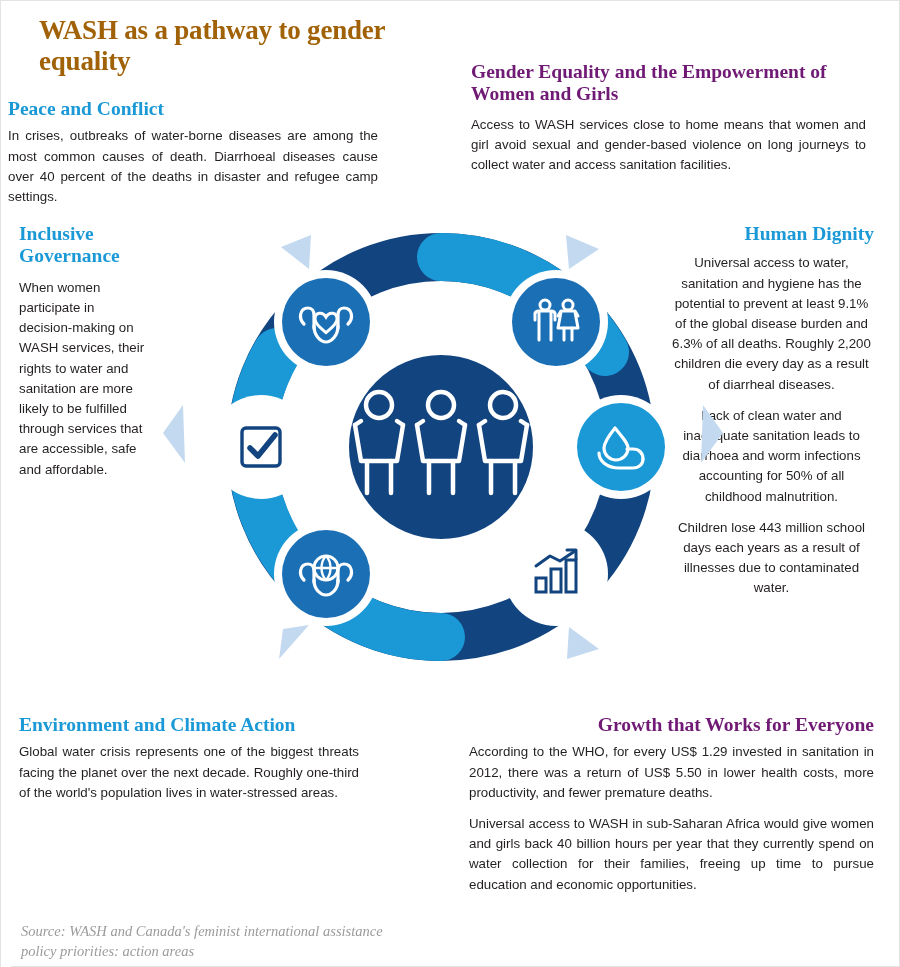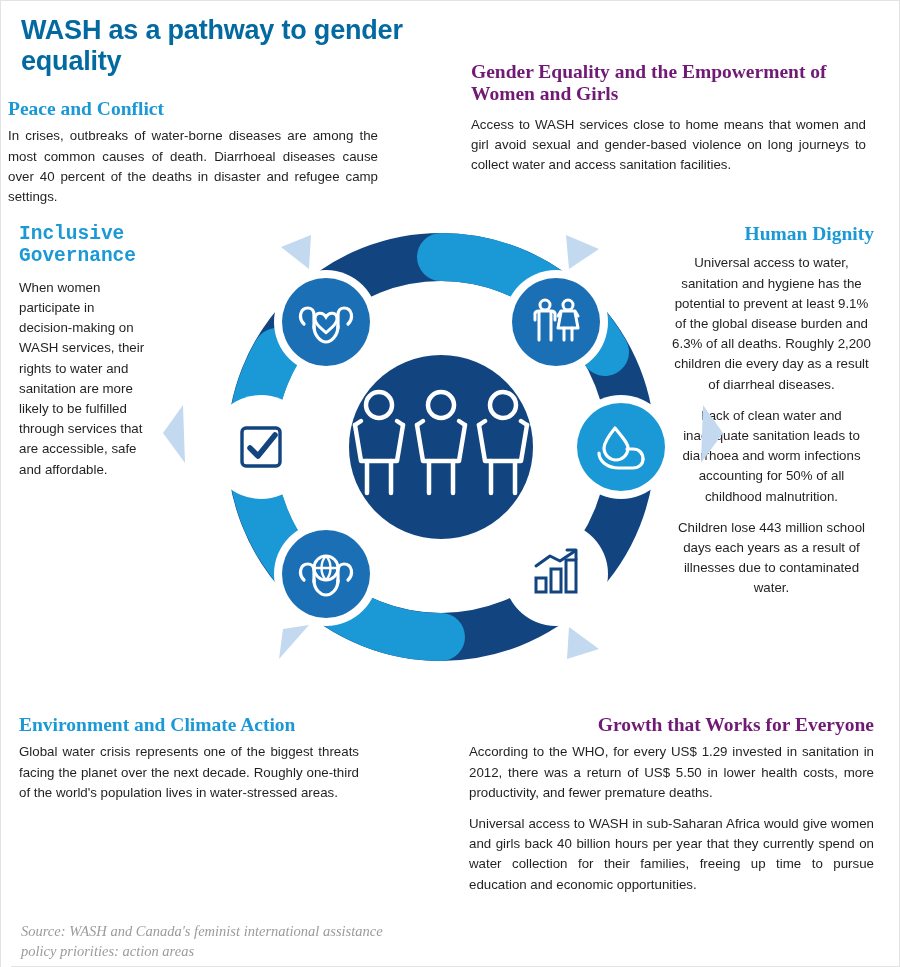--- a/index.html
+++ b/index.html
@@ -27,28 +27,28 @@
     left: 0;
     top: 0;
     width: 10px;
     height: 967px;
     background: #ffffff;
   }
 
   
   .main-title {
     position: absolute;
-    left: 20px;
+    left: 38px;
     top: 14px;
     width: 400px;
-    font-family: Liberation Sans, sans-serif;
+    font-family: Liberation Serif, serif;
     font-weight: bold;
     font-size: 27px;
     line-height: 1.14;
-    color: #0369a1;
+    color: #a16207;
     letter-spacing: -0.2px;
   }
   .sec-title {
     font-family: "Liberation Serif", serif;
     font-weight: bold;
     color: #701a75;
     line-height: 1.15;
   }
   .sec-title.cyan {
     color: #1a99d6;
@@ -65,21 +65,21 @@
   
   .blk { position: absolute; }
 
   #blk-peace { left: 7px; top: 97px; width: 370px; }
   #blk-peace .sec-title { font-size: 19.5px; margin-bottom: 6px; }
 
   #blk-gender { left: 470px; top: 60px; width: 395px; }
   #blk-gender .sec-title { font-size: 19.5px; margin-bottom: 9px; }
 
   #blk-gov { left: 18px; top: 222px; width: 132px; }
-  #blk-gov .sec-title { font-size: 19.5px; margin-bottom: 10px; color:#1a99d6;font-family:Liberation Mono, monospace; }
+  #blk-gov .sec-title { font-size: 19.5px; margin-bottom: 10px; color:#1a99d6; }
   #blk-gov .body-text { text-align: left; }
 
   #blk-dignity { left: 668px; top: 222px; width: 205px; }
   #blk-dignity .sec-title { font-size: 19.5px; margin-bottom: 8px; text-align: right; }
   #blk-dignity .body-text { text-align: center; }
 
   #blk-env { left: 18px; top: 713px; width: 340px; }
   #blk-env .sec-title { font-size: 19.5px; margin-bottom: 6px; color:#1a99d6; }
 
   #blk-growth { left: 468px; top: 713px; width: 405px; }

